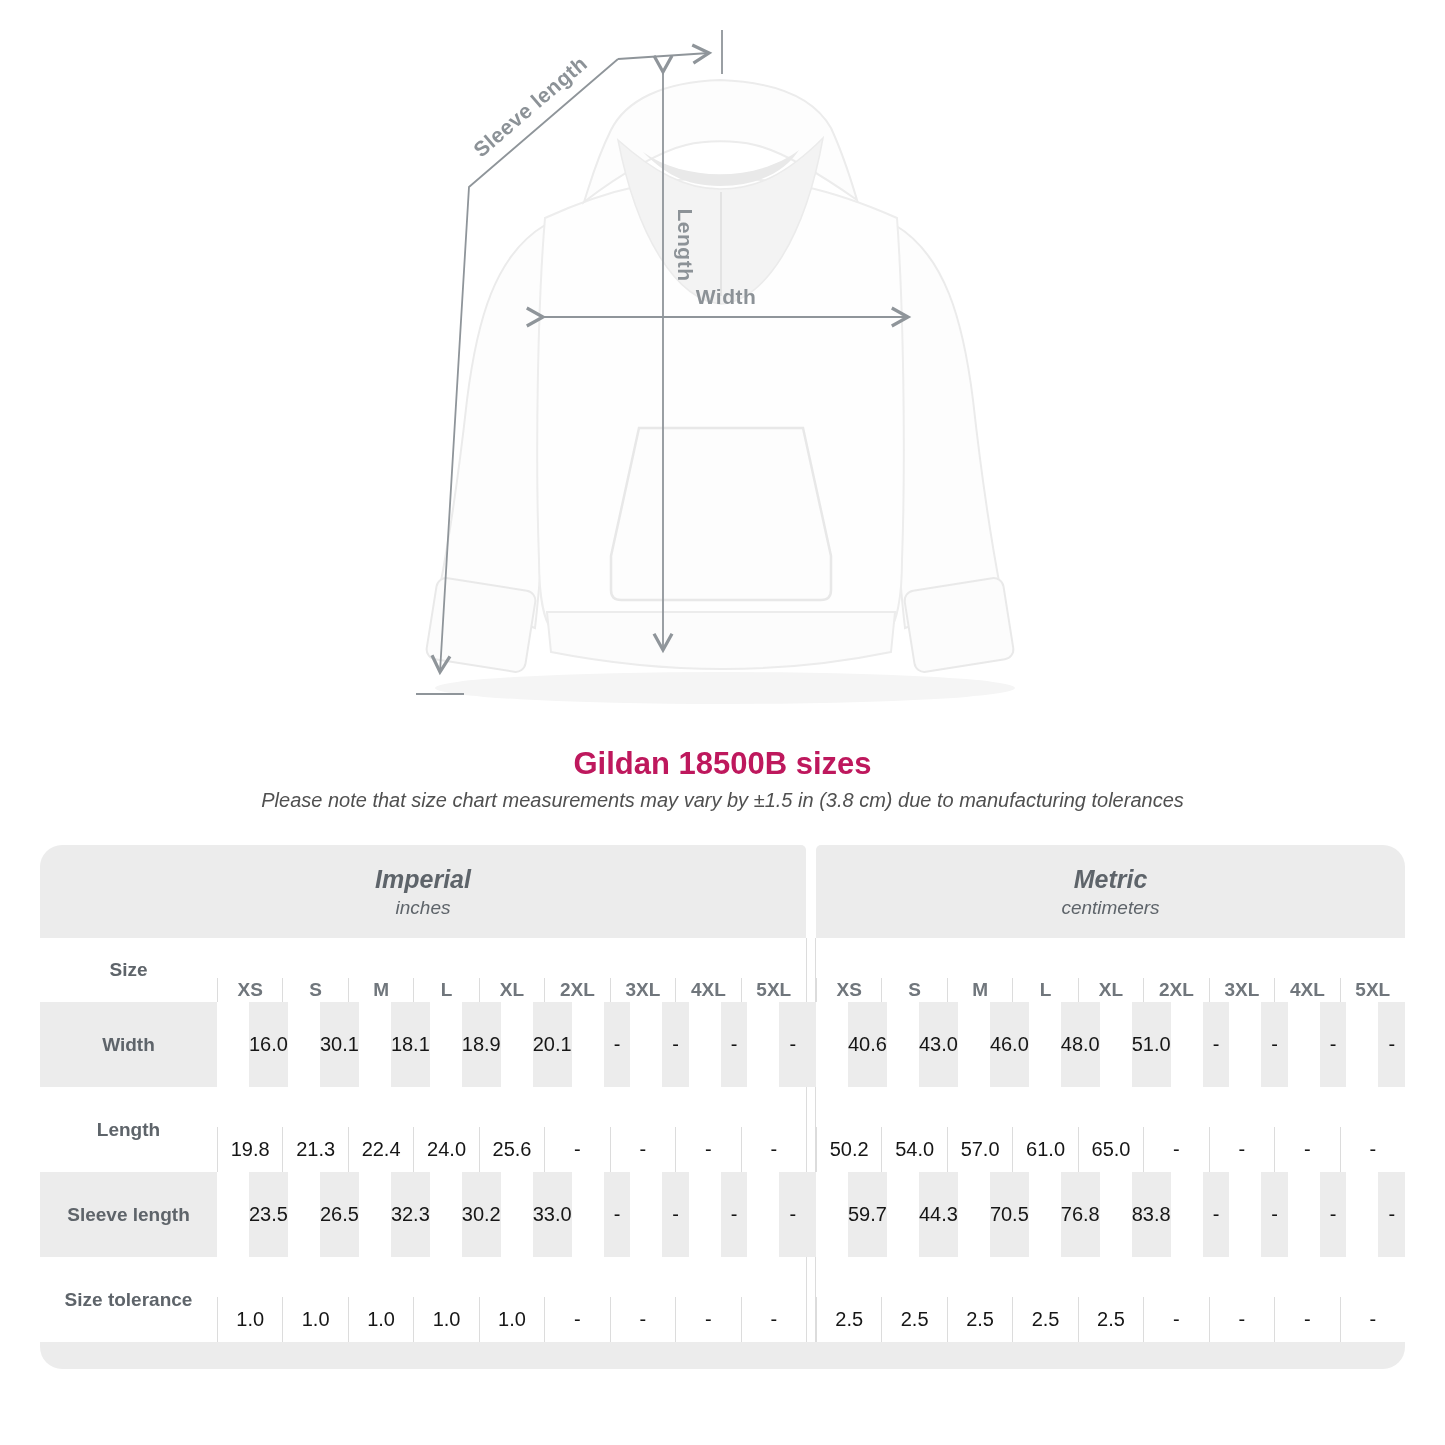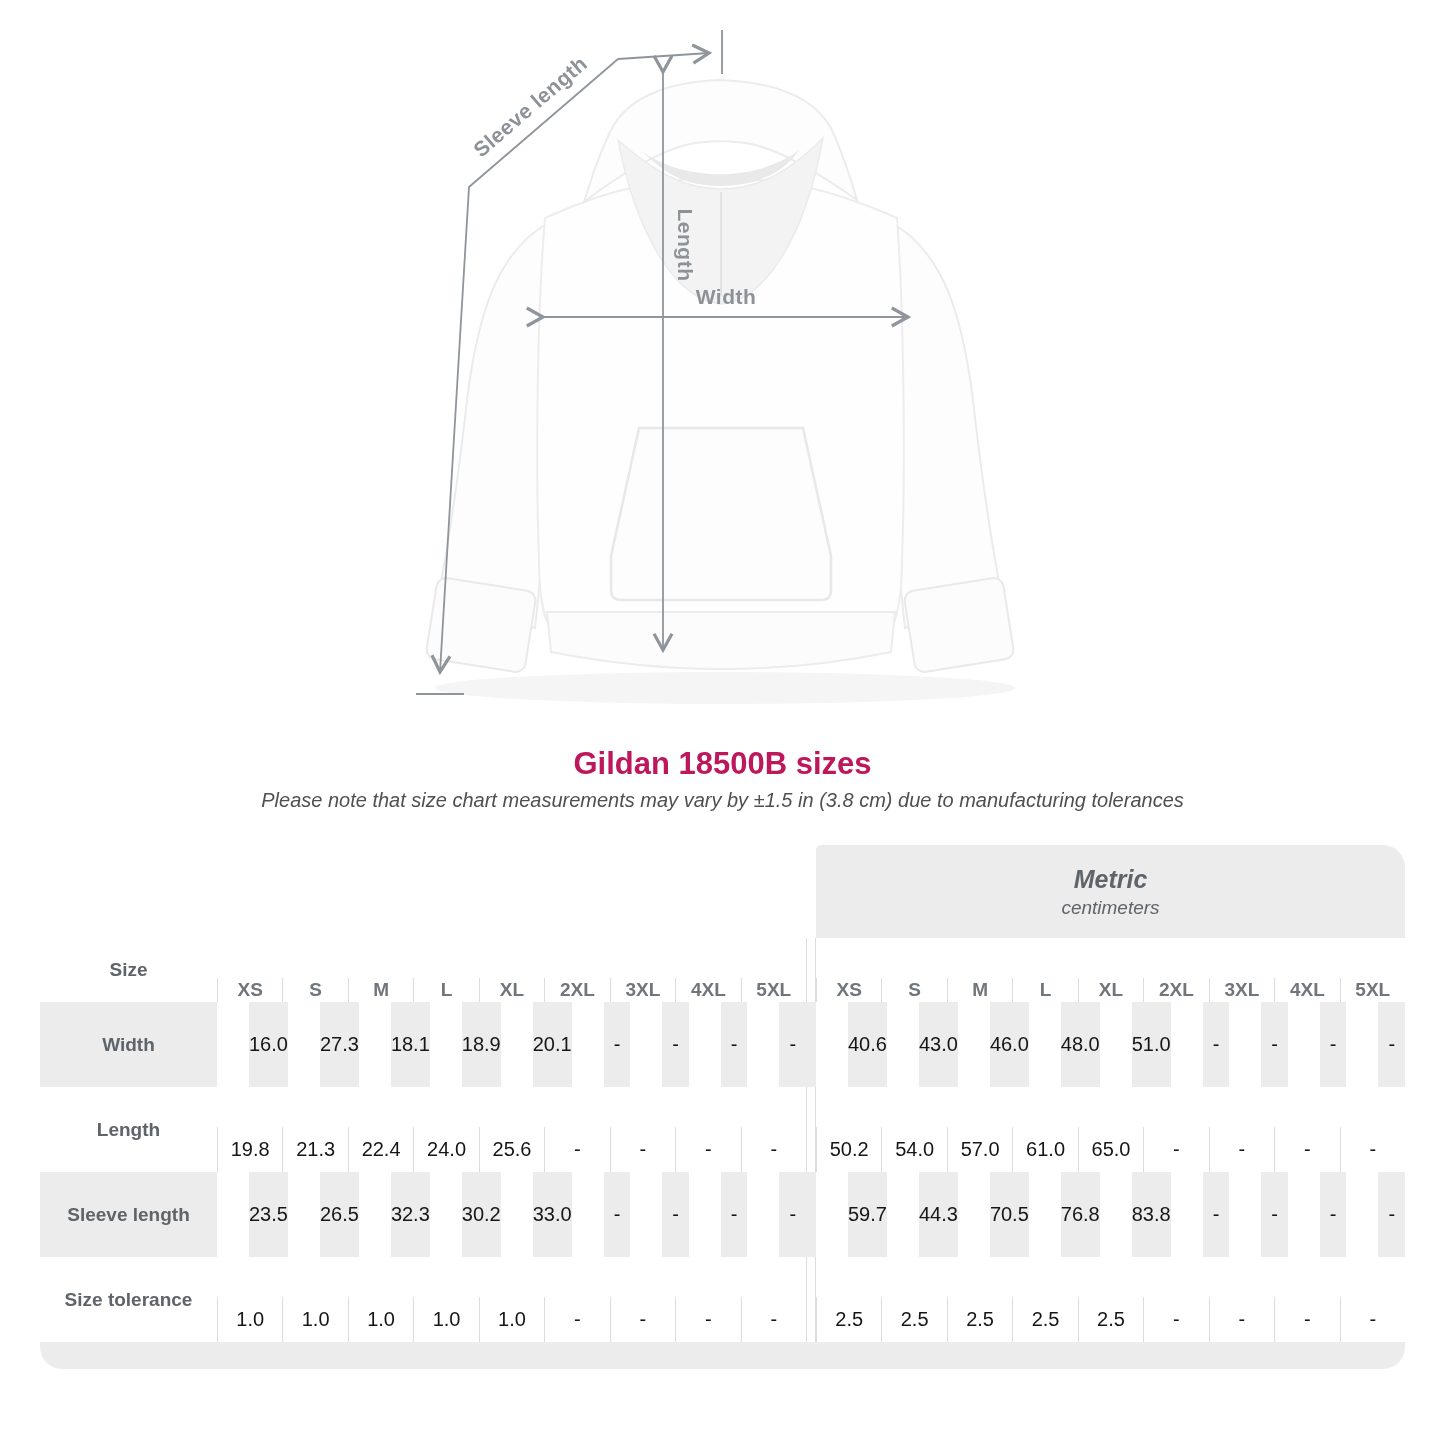--- a/index.html
+++ b/index.html
@@ -105,20 +105,24 @@
       </g>
       <text class="dim-label" x="341" y="304" text-anchor="middle">Width</text>
     </svg>
   </div>
 
   <h1 class="title">Gildan 18500B sizes</h1>
   <p class="subtitle">Please note that size chart measurements may vary by ±1.5 in (3.8 cm) due to manufacturing tolerances</p>
 
   <div class="size-table">
     <div class="unit-row">
+      <div class="unit-box ub-l">
+        <div class="unit-name">Imperial</div>
+        <div class="unit-sub">inches</div>
+      </div>
       <div class="unit-box ub-r">
         <div class="unit-name">Metric</div>
         <div class="unit-sub">centimeters</div>
       </div>
     </div>
     <div id="table-rows">
         <div class="trow hrow rw">
           <div class="c lab">Size</div>
           <div class="c b hcell">XS</div>
           <div class="c b hcell">S</div>
@@ -136,21 +140,21 @@
           <div class="c b hcell">L</div>
           <div class="c b hcell">XL</div>
           <div class="c b hcell">2XL</div>
           <div class="c b hcell">3XL</div>
           <div class="c b hcell">4XL</div>
           <div class="c b hcell">5XL</div>
         </div>
         <div class="trow drow rg">
           <div class="c lab">Width</div>
           <div class="c b val">16.0</div>
-          <div class="c b val">27.3</div>
+          <div class="c b val">30.1</div>
           <div class="c b val">18.1</div>
           <div class="c b val">18.9</div>
           <div class="c b val">20.1</div>
           <div class="c b val">-</div>
           <div class="c b val">-</div>
           <div class="c b val">-</div>
           <div class="c b val">-</div>
           <div class="c sp"></div>
           <div class="c b val">40.6</div>
           <div class="c b val">43.0</div>

